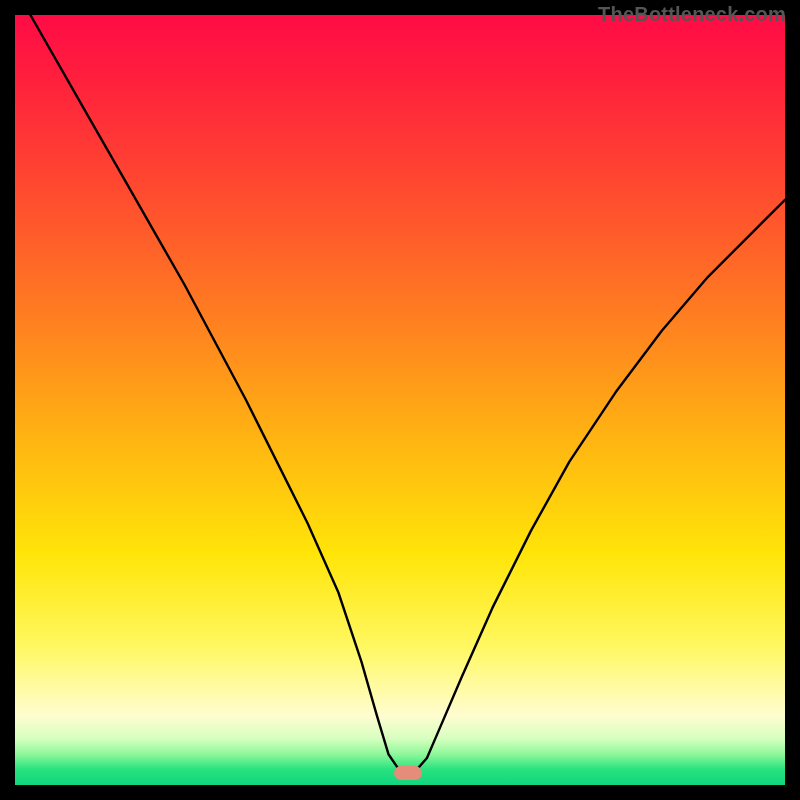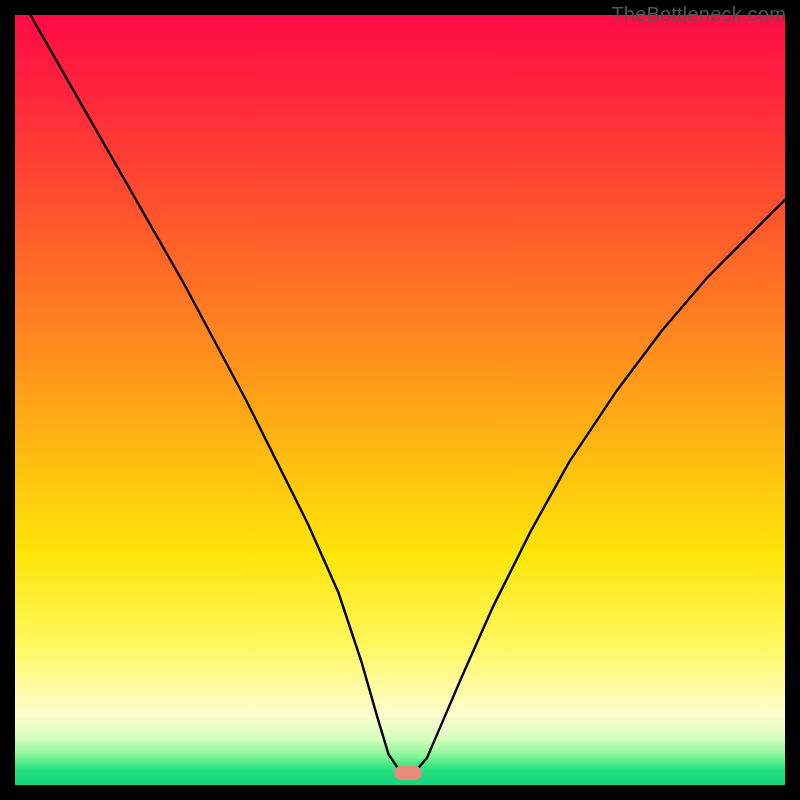--- a/index.html
+++ b/index.html
@@ -49,21 +49,21 @@
     inset: 0;
     width: 100%;
     height: 100%;
   }
   .watermark {
     position: absolute;
     top: 3px;
     right: 14px;
     color: #555;
     font-size: 20px;
-    font-weight: 400;
+    font-weight: 700;
     letter-spacing: 0.2px;
     user-select: none;
   }
   .marker {
     position: absolute;
     width: 28px;
     height: 14px;
     border-radius: 7px;
     background: #e68c7a;
     transform: translate(-50%, -50%);

